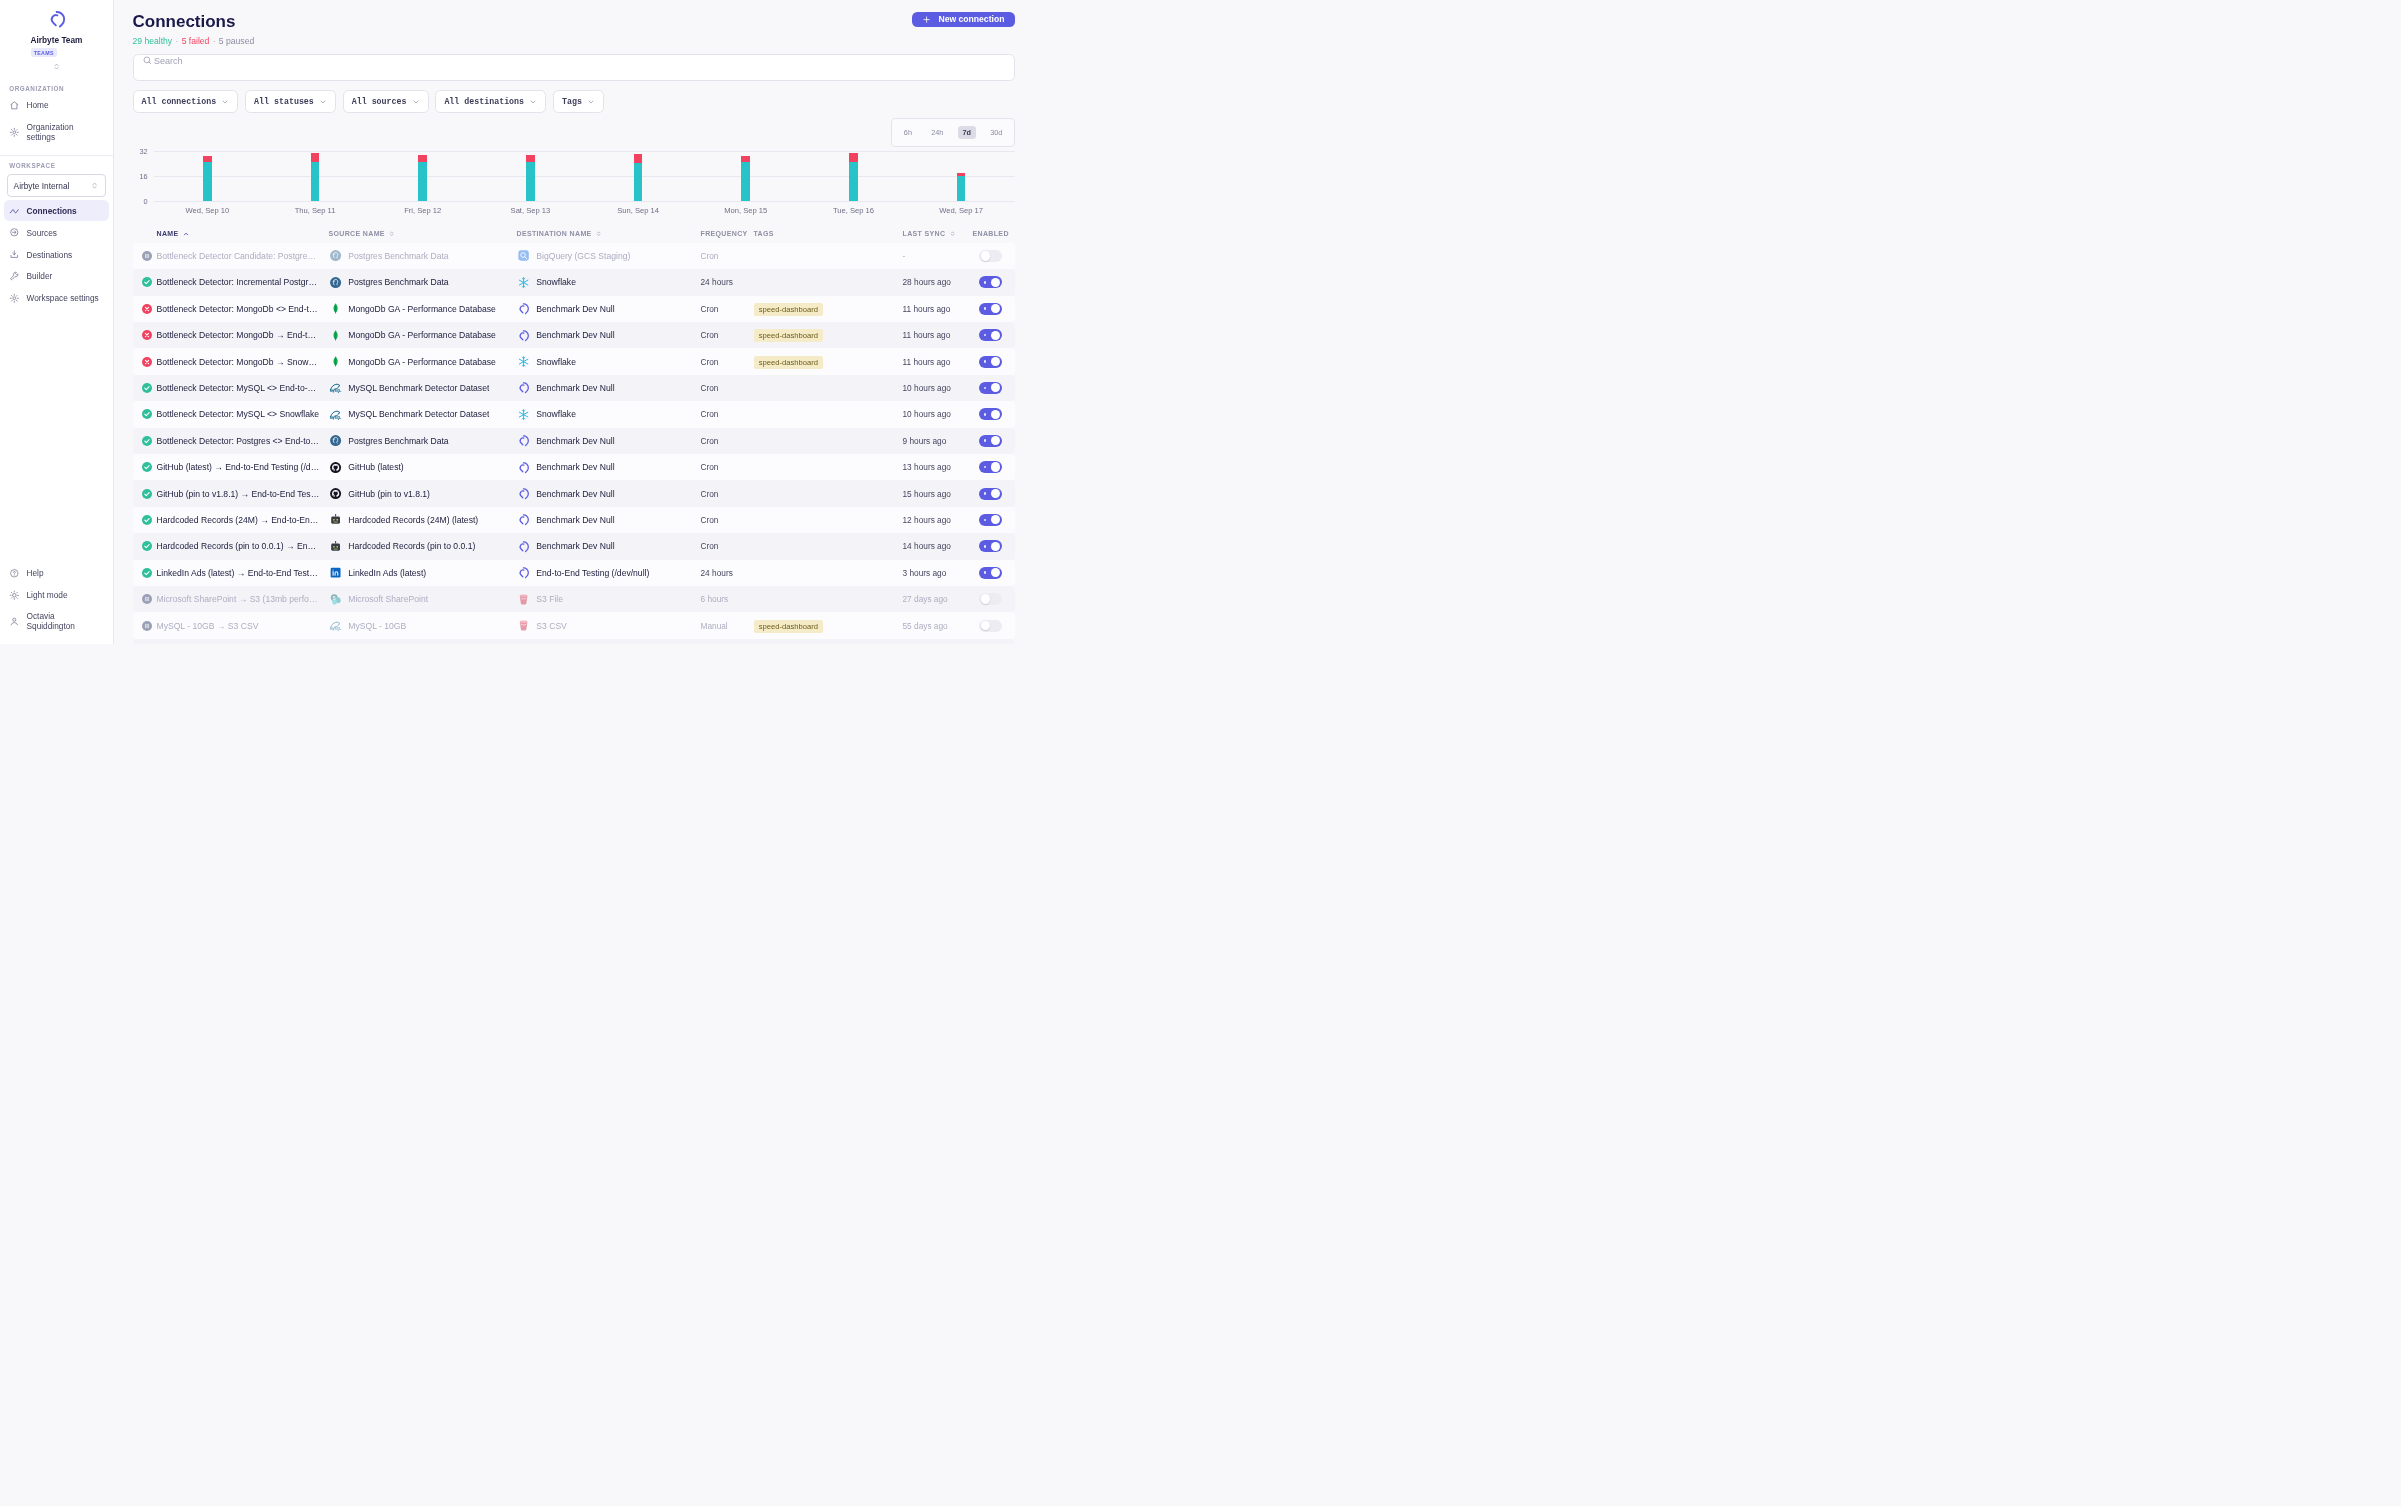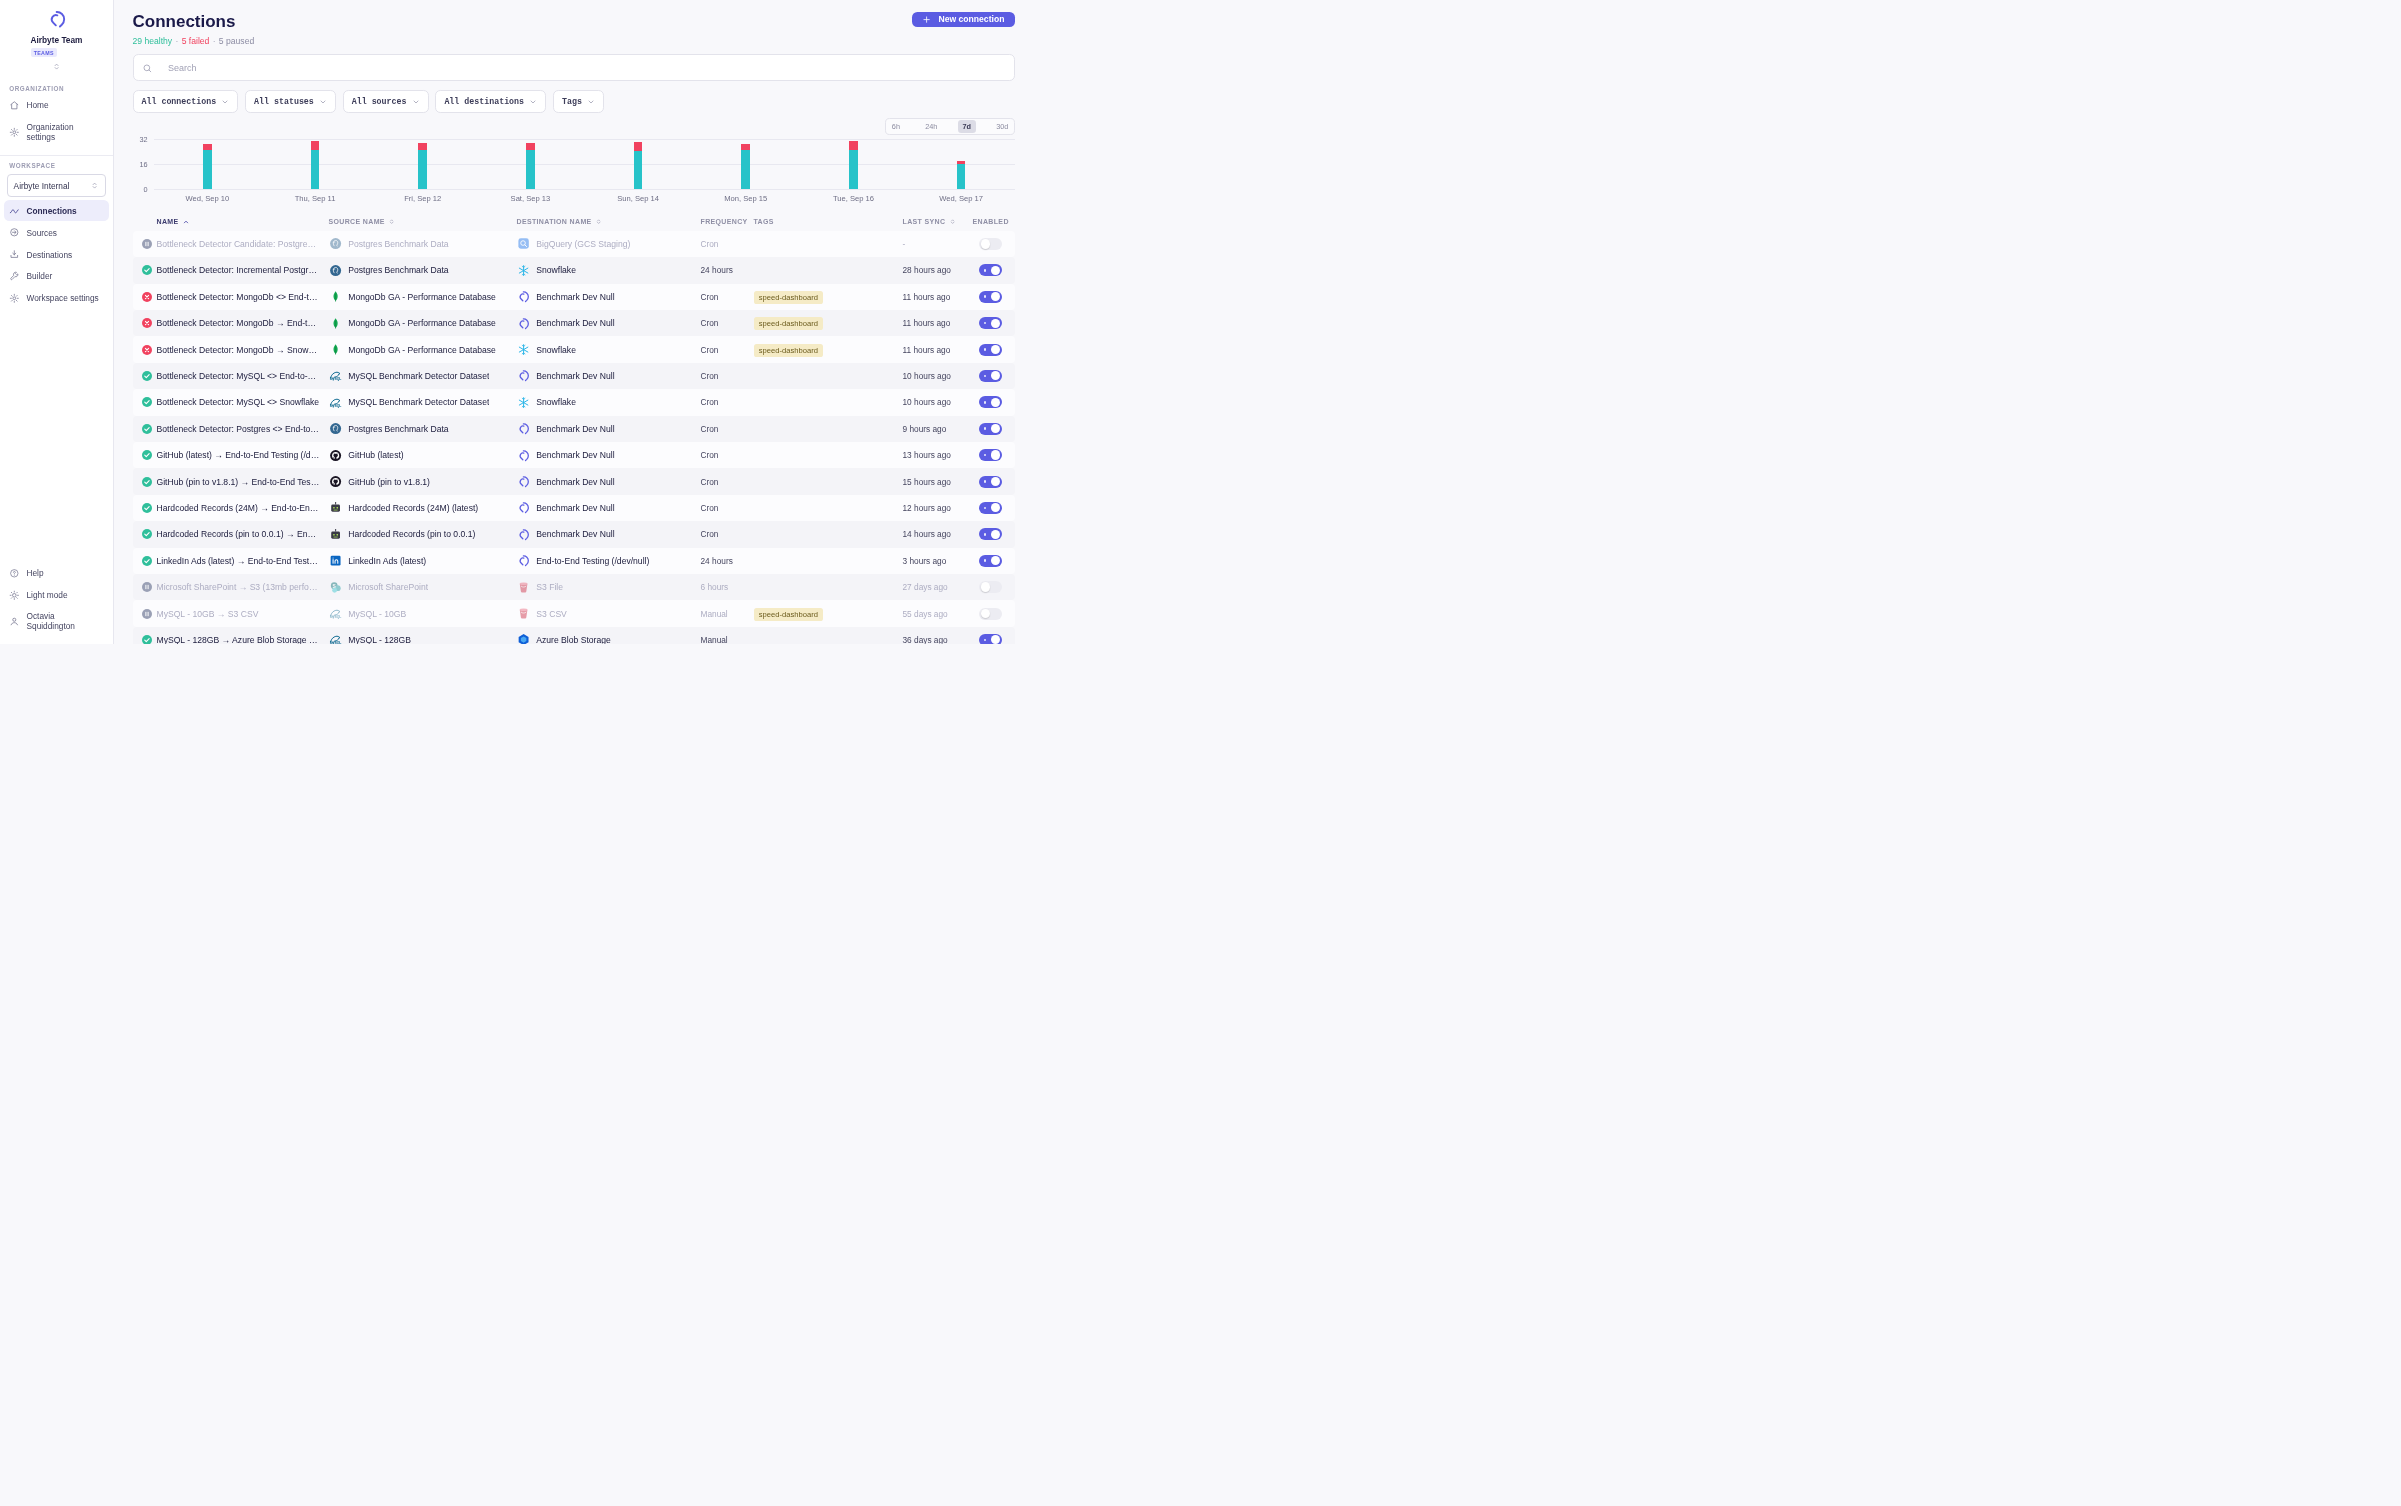--- a/index.html
+++ b/index.html
@@ -36,35 +36,35 @@
   .summary{font-size:8.6px;color:#8c8ca3;}
   .summary .sep{margin:0 3.3px;color:#a7a7ba;}
   .healthy{color:var(--healthy,#2fbf9b);}
   .failedc{color:var(--failed,#f1425f);}
   .pausedc{color:#8c8ca3;}
   .btn-new{display:flex;align-items:center;gap:7px;background:var(--accent,#5b5ce2);color:#fff;border:none;
            border-radius:5.3px;padding:0 10.6px;height:15px;font-size:8.6px;font-weight:600;font-family:inherit;
            cursor:pointer;margin-top:1.3px;}
   .btn-new .ic{width:9.2px;height:9.2px;color:#fff;}
 
-  .search-bar{margin-top:8px;display:flex;align-items:center;gap:14px;background:#fff;
+  .search-bar{margin-top:8px;display:flex;align-items:flex-start;gap:0;background:#fff;
               border:0.7px solid #e3e3eb;border-radius:5.3px;height:25px;padding:0 8px;}
   .search-bar .ic{width:10.6px;height:10.6px;color:#9c9cb2;flex:none;}
   .search-input{flex:1;border:none;outline:none;background:transparent;font-size:9px;color:#33334f;font-family:inherit;}
   .search-input::placeholder{color:#a2a2b6;}
 
   .filters{display:flex;gap:6.6px;margin-top:8.6px;}
   .filter-pill{display:flex;align-items:center;gap:5.3px;background:#fff;border:0.7px solid #e3e3eb;border-radius:5.3px;
                padding:6px 8px;font-size:8.3px;font-weight:600;color:#3d3d59;cursor:pointer;font-family:Liberation Mono, monospace;}
   .filter-pill .ic{width:8px;height:8px;color:#8c8ca3;}
 
   
   .chart-section{margin-top:5.3px;}
   .range-row{display:flex;justify-content:flex-end;margin-bottom:4px;}
-  .range-group{display:flex;gap:16px;border:0.7px solid #e3e3eb;background:#fbfbfd;border-radius:4.6px;padding:1px;}
+  .range-group{display:flex;gap:10px;border:0.7px solid #e3e3eb;background:#fbfbfd;border-radius:4.6px;padding:7px;}
   .range-btn{border:none;background:transparent;font-size:7.3px;color:#8b8ba0;padding:2px 4.6px;border-radius:3.3px;
              font-family:inherit;cursor:pointer;}
   .range-btn.active{background:#dcdce6;color:#3a3a55;font-weight:700;}
   .chart-wrap{display:flex;}
   .y-axis{width:21px;position:relative;height:50px;flex:none;}
   .y-tick{position:absolute;right:6px;font-size:7.3px;color:#6f6f87;}
   .plot{flex:1;position:relative;height:50px;}
   .gridline{position:absolute;left:0;right:0;height:0.7px;background:#e8e8f0;}
   .bars{position:absolute;left:0;right:0;top:0;bottom:0;display:flex;}
   .slot{flex:1;display:flex;align-items:flex-end;justify-content:center;}

